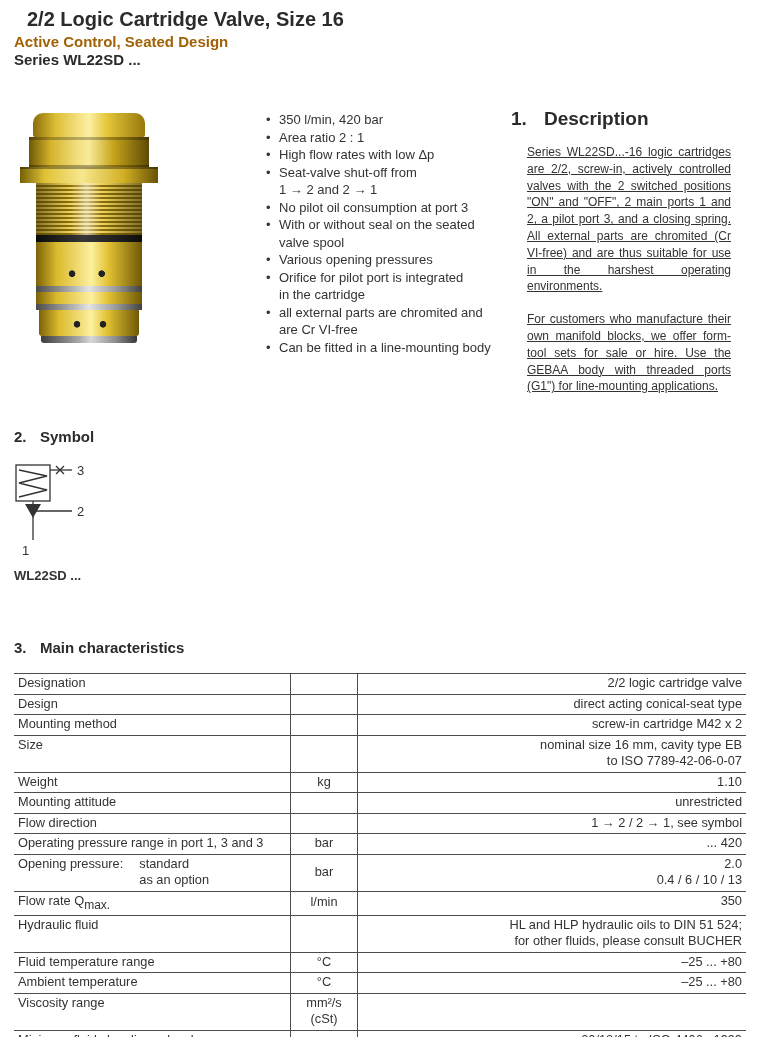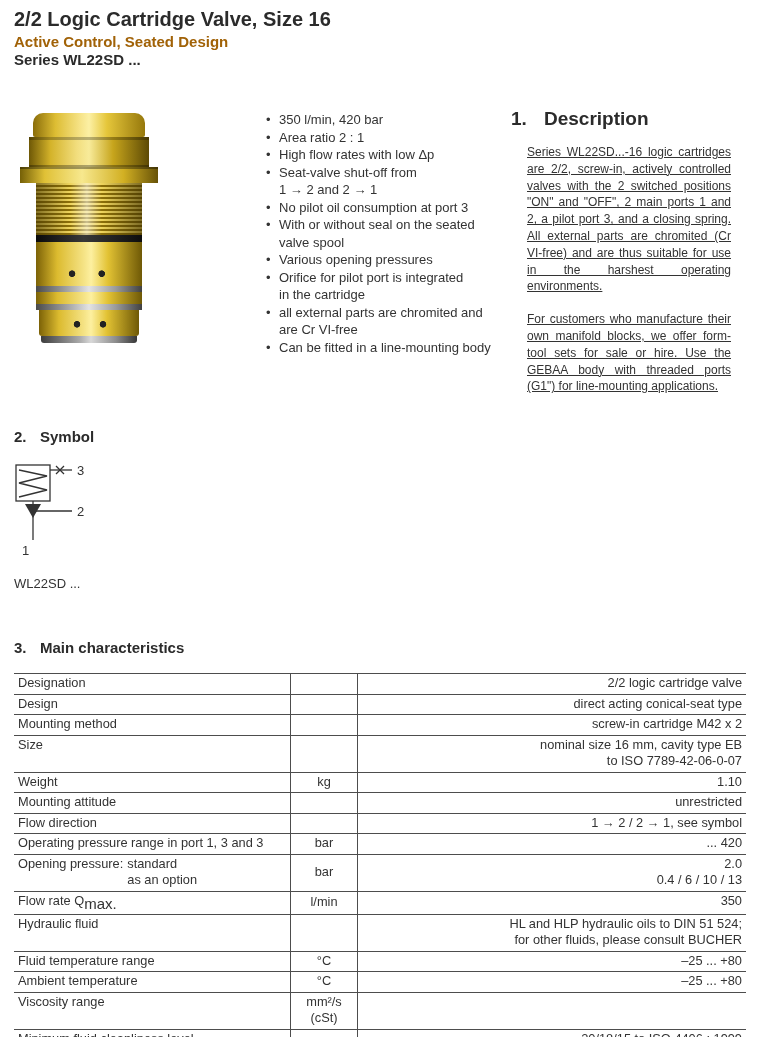--- a/index.html
+++ b/index.html
@@ -3,21 +3,21 @@
 <meta charset="utf-8">
 <title>2/2 Logic Cartridge Valve, Size 16</title>
 <style>
   * { margin:0; padding:0; box-sizing:border-box; }
   html,body { background:#ffffff; }
   .page { position:relative; width:760px; height:1037px; background:#fff;
           font-family:"Liberation Sans", sans-serif; color:#333; overflow:hidden; }
 
   
   .header { position:absolute; left:14px; top:7px; }
-  .title { font-size:20px; font-weight:bold; color:#2b2b2b; line-height:24px; }
+  .title { font-size:20px; font-weight:bold; color:#2b2b2b; line-height:24px;margin-left:13px; }
   .subtitle { font-size:15px; font-weight:bold; color:#a16207; line-height:18px; margin-top:2px; }
   .series { font-size:15px; font-weight:bold; color:#2b2b2b; line-height:18px; }
 
   
   .valve { position:absolute; left:14px; top:113px; width:150px; height:232px; }
   .v { margin:0 auto; }
   .v-cap { width:112px; height:24px; border-radius:10px 10px 2px 2px;
     background:linear-gradient(90deg,#8a6d0a,#ddbd33 20%,#f6e387 42%,#fcf0a4 50%,#e5c63a 66%,#96780c); }
   .v-hex { width:120px; height:30px;
     background:linear-gradient(90deg,#6e5806,#d4b32a 18%,#f2de7e 40%,#f8eb9a 50%,#c7a51c 70%,#5d4a05);
@@ -58,31 +58,31 @@
   .desc { position:absolute; left:511px; top:109px; width:236px; }
   .desc .sec-head { font-size:19px; }
   .desc .sec-head .num { min-width:33px; }
   .desc-body { margin-top:9px; }
   .desc-body p { font-size:12px; line-height:16.8px; text-align:justify; margin:16px;text-decoration:underline; }
 
   
   .symbol-sec { position:absolute; left:14px; top:427px; }
   .symbol-svg { display:block; margin-top:14px; }
   .symbol-svg text { font-family:"Liberation Sans", sans-serif; font-size:13px; fill:#333; }
-  .symbol-caption { font-size:13px; color:#333; margin-top:16px; }
+  .symbol-caption { font-size:13px; color:#333; margin-top:8px;font-weight:bold; }
 
   
   .chars { position:absolute; left:14px; top:638px; width:732px; }
   .char-table { margin-top:16px; border-top:1px solid #4d4d4d; border-bottom:0;
                 font-size:12.8px; line-height:16.5px; color:#333; }
   .trow { display:flex; align-items:stretch; border-bottom:1px solid #4d4d4d; }
   .cell { padding:1px 4px 2px; }
   .cname { width:276px; }
-  .cname sub { font-size:15px; }
-  .opt-col { display:inline-flex; flex-direction:column; margin-left:4px; vertical-align:top; }
+  .cname sub { font-size:12px; }
+  .opt-col { display:inline-flex; flex-direction:column; margin-left:16px; vertical-align:top; }
   .cunit { width:68px; border-left:1px solid #4d4d4d; border-right:1px solid #4d4d4d;
            display:flex; flex-direction:column; align-items:center; justify-content:center;
            text-align:center; padding:1px 2px 2px; }
   .cvalue { flex:1; text-align:right; }
 </style>
 </head>
 <body>
 
 <div class="page">
 

